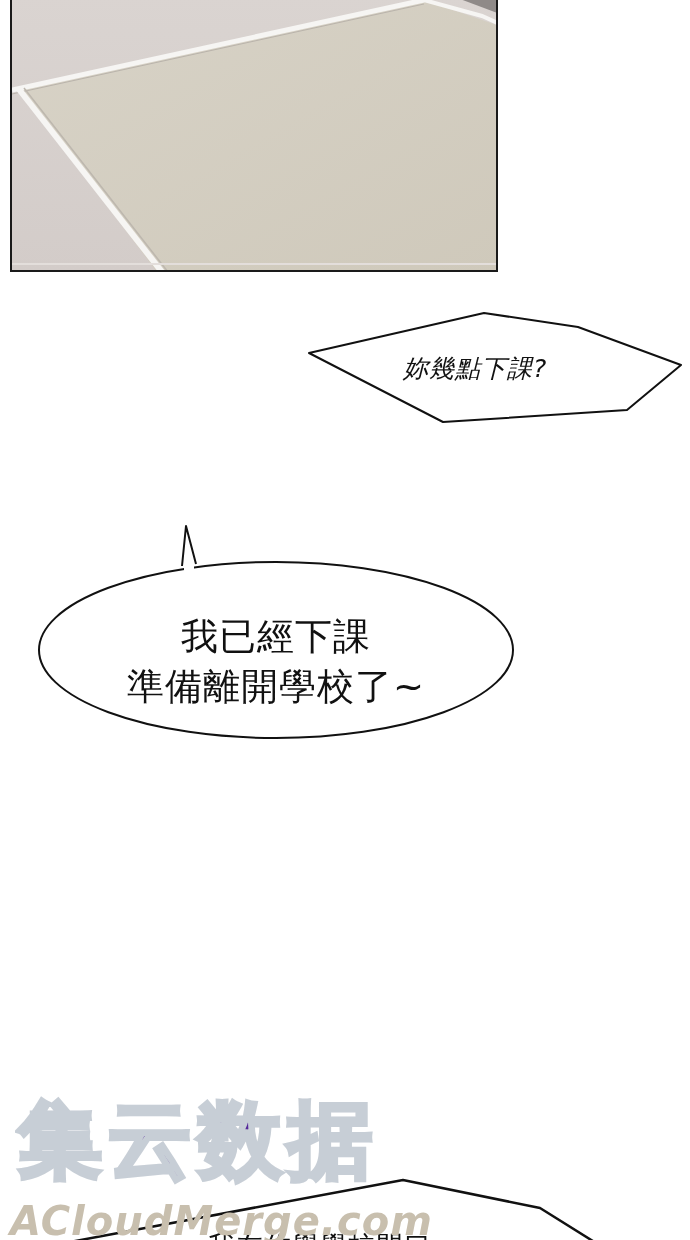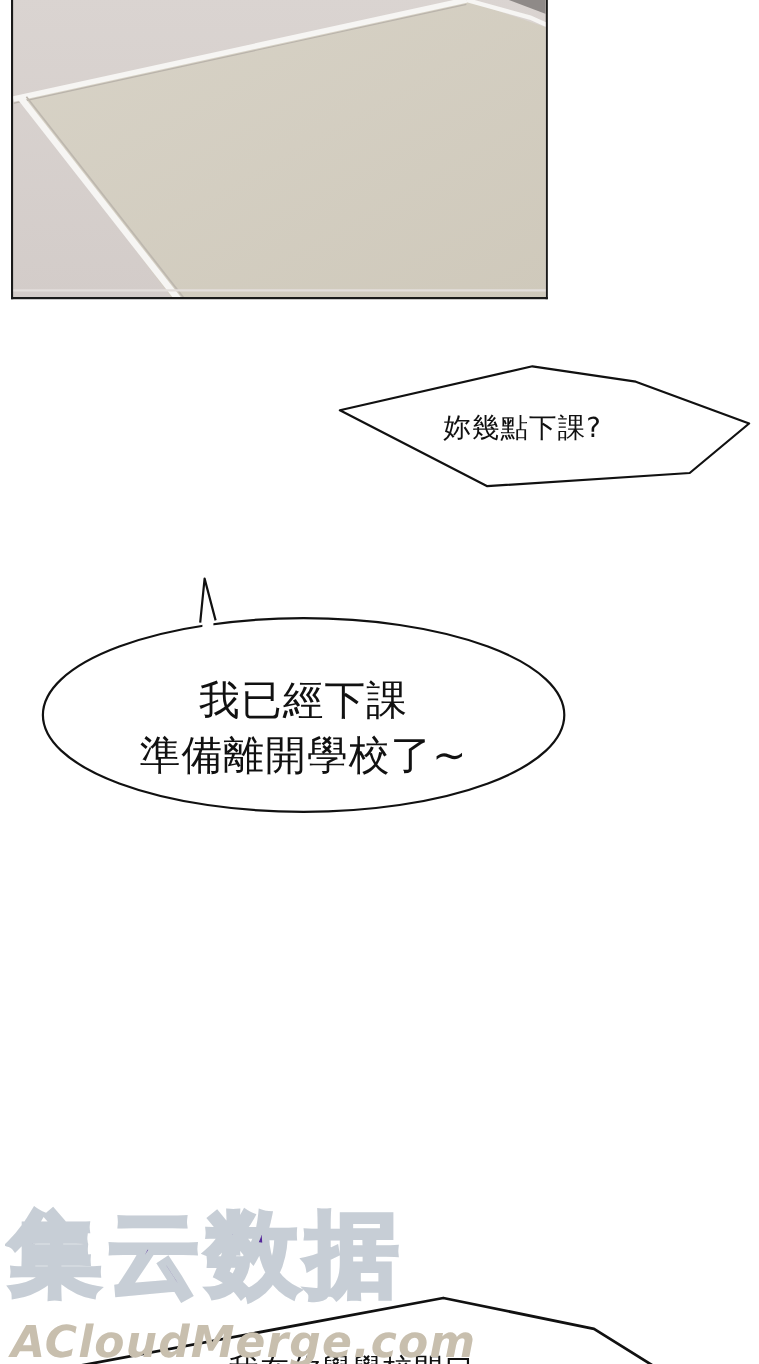--- a/index.html
+++ b/index.html
@@ -53,20 +53,21 @@
     }
     .wm-cn {
       font-family: "DejaVu Sans", sans-serif;
       font-weight: bold;
       font-size: 84px;
       color: #4c1d95;
       -webkit-text-stroke: 4px #c5ccd4;
       letter-spacing: 6px;
       line-height: 1;
       opacity: 0.95;
+      text-align: center;
     }
     .wm-en {
       font-family: "DejaVu Sans", sans-serif;
       font-weight: bold;
       font-style: italic;
       font-size: 40px;
       color: #c8bfae;
       letter-spacing: 1px;
       margin-top: 16px;
       margin-left: 2px;
@@ -96,21 +97,21 @@
 
     <polyline points="0,94 412,4" fill="none" stroke="#f6f5f3" stroke-width="5"></polyline>
     <polyline points="0,94 412,4" fill="none" stroke="#b9b3ab" stroke-width="1" transform="translate(0,4)"></polyline>
     <polyline points="6,92 150,276" fill="none" stroke="#f6f5f3" stroke-width="6"></polyline>
     <polyline points="12,92 156,276" fill="none" stroke="#bdb7ae" stroke-width="1.5"></polyline>
     <polyline points="412,4 470,20 488,28" fill="none" stroke="#f6f5f3" stroke-width="4"></polyline>
     <polyline points="0,268 488,268" fill="none" stroke="#e3dedb" stroke-width="2"></polyline>
   </svg>
 </div>
 
-<div class="bubble" style="left:305px; top:328px; width:385px; height:120px;">
+<div class="bubble" style="left:305px; top:308px; width:385px; height:120px;font-style:italic;">
   <svg width="385" height="120" viewBox="0 0 385 120">
     <polygon points="4,45 179,5 273,19 376,57 322,102 138,114" fill="#ffffff" stroke="#111111" stroke-width="2" stroke-linejoin="round"></polygon>
   </svg>
   <div class="bubble-text" style="left:98px; top:44px; width:200px; font-size:25px; text-align:left;">妳幾點下課?</div>
 </div>
 
 <div class="bubble" style="left:36px; top:524px; width:482px; height:218px;">
   <svg width="482" height="218" viewBox="0 0 482 218">
     <ellipse cx="240" cy="126" rx="237" ry="88" fill="#ffffff" stroke="#111111" stroke-width="2"></ellipse>
 

